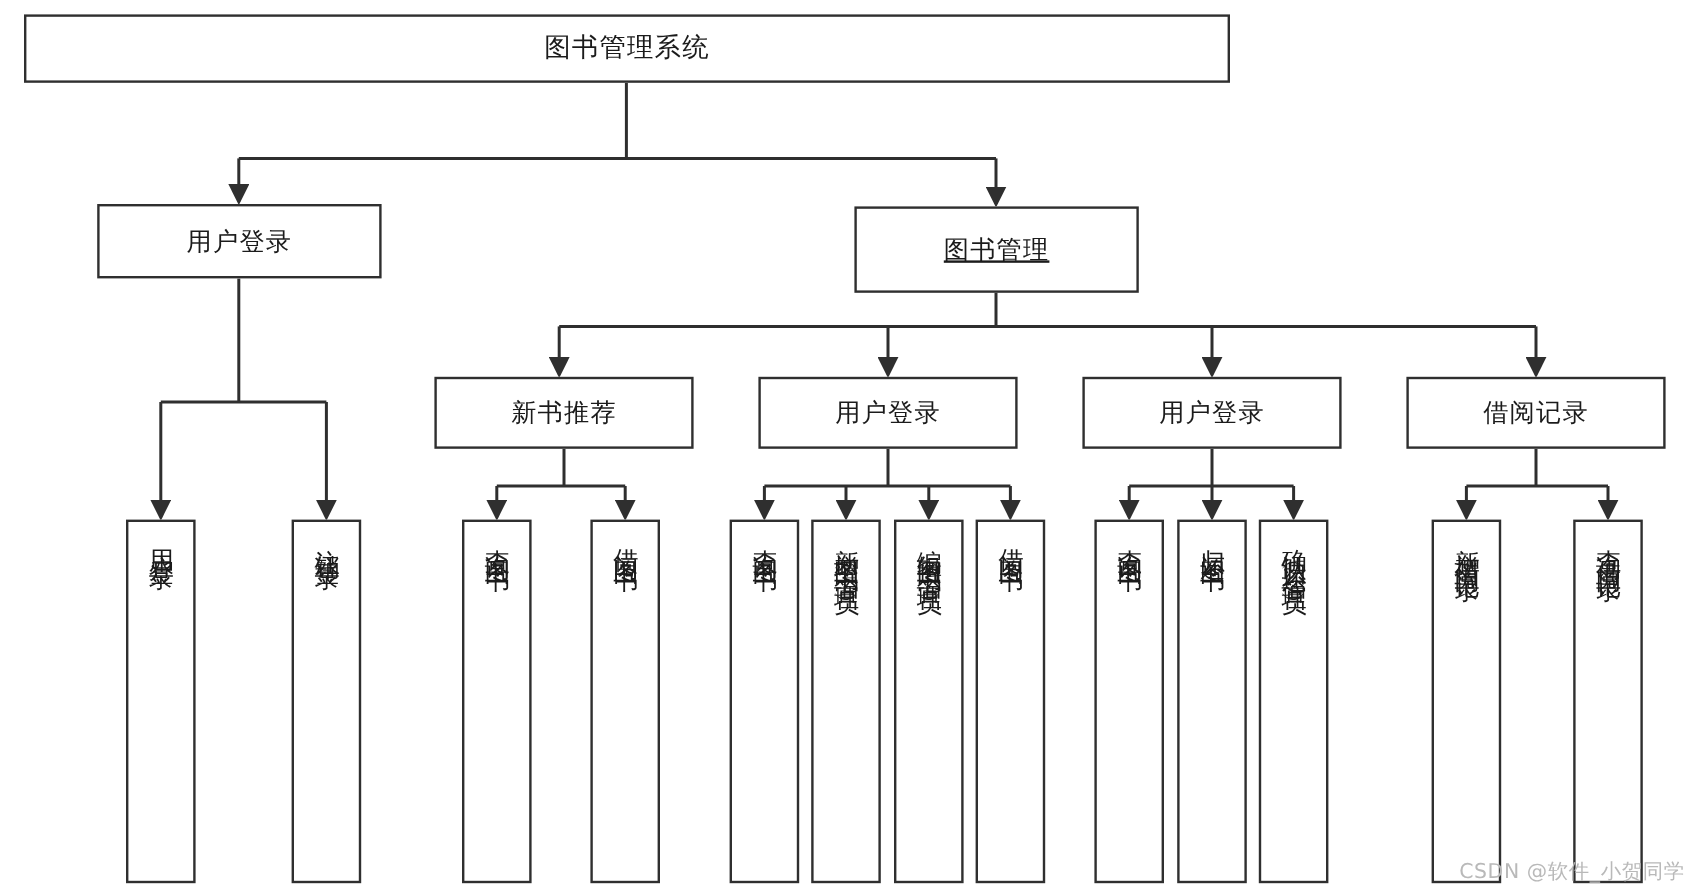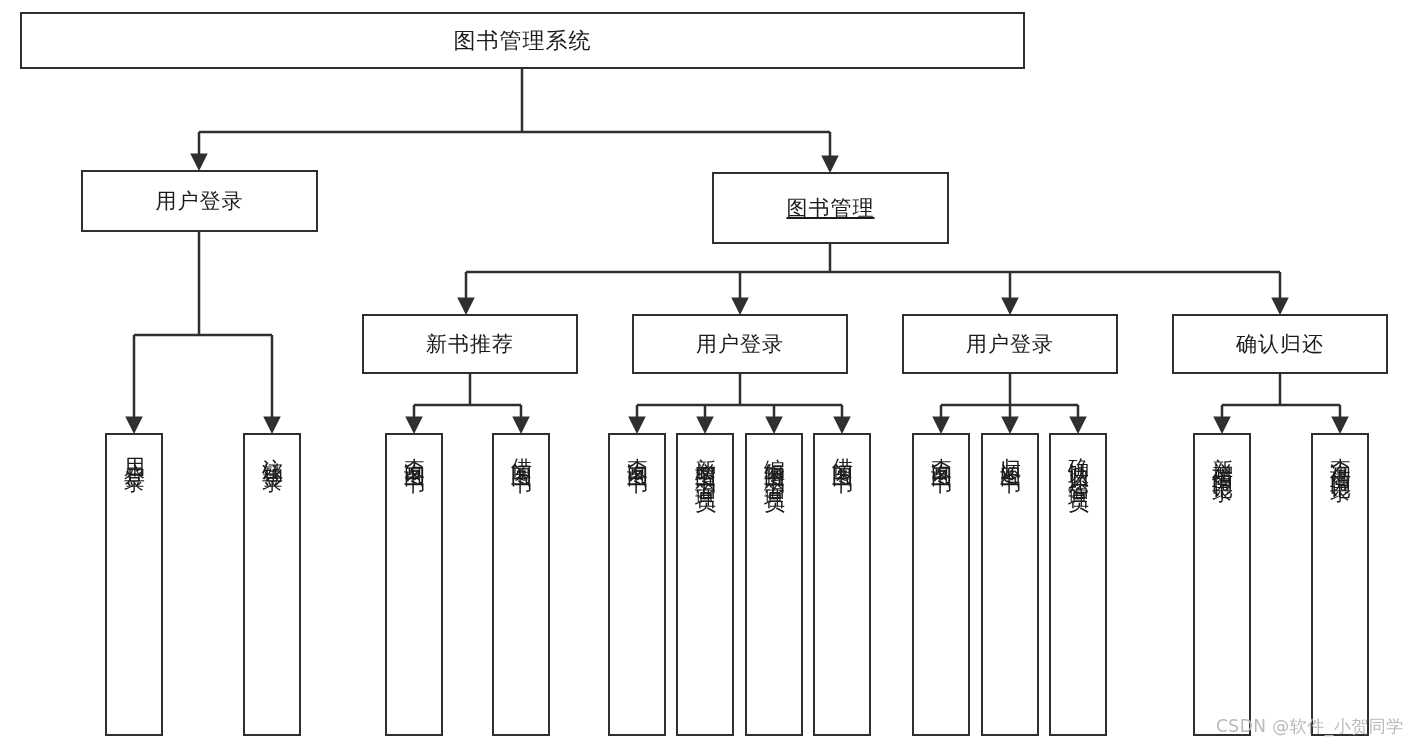--- a/index.html
+++ b/index.html
@@ -142,21 +142,21 @@
   <div class="node horiz" style="left:362px; top:314px; width:216px; height:60px;">
     <span class="label">新书推荐</span>
   </div>
   <div class="node horiz" style="left:632px; top:314px; width:216px; height:60px;">
     <span class="label">用户登录</span>
   </div>
   <div class="node horiz" style="left:902px; top:314px; width:216px; height:60px;">
     <span class="label">用户登录</span>
   </div>
   <div class="node horiz" style="left:1172px; top:314px; width:216px; height:60px;">
-    <span class="label">确认归还</span>
+    <span class="label">借阅记录</span>
   </div>
 
   <div class="node vert" style="left:105px; top:433px; width:58px; height:303px;">
     <span class="label">用户登录</span>
   </div>
   <div class="node vert" style="left:243px; top:433px; width:58px; height:303px;">
     <span class="label">注销登录</span>
   </div>
 
   <div class="node vert" style="left:385px; top:433px; width:58px; height:303px;">

